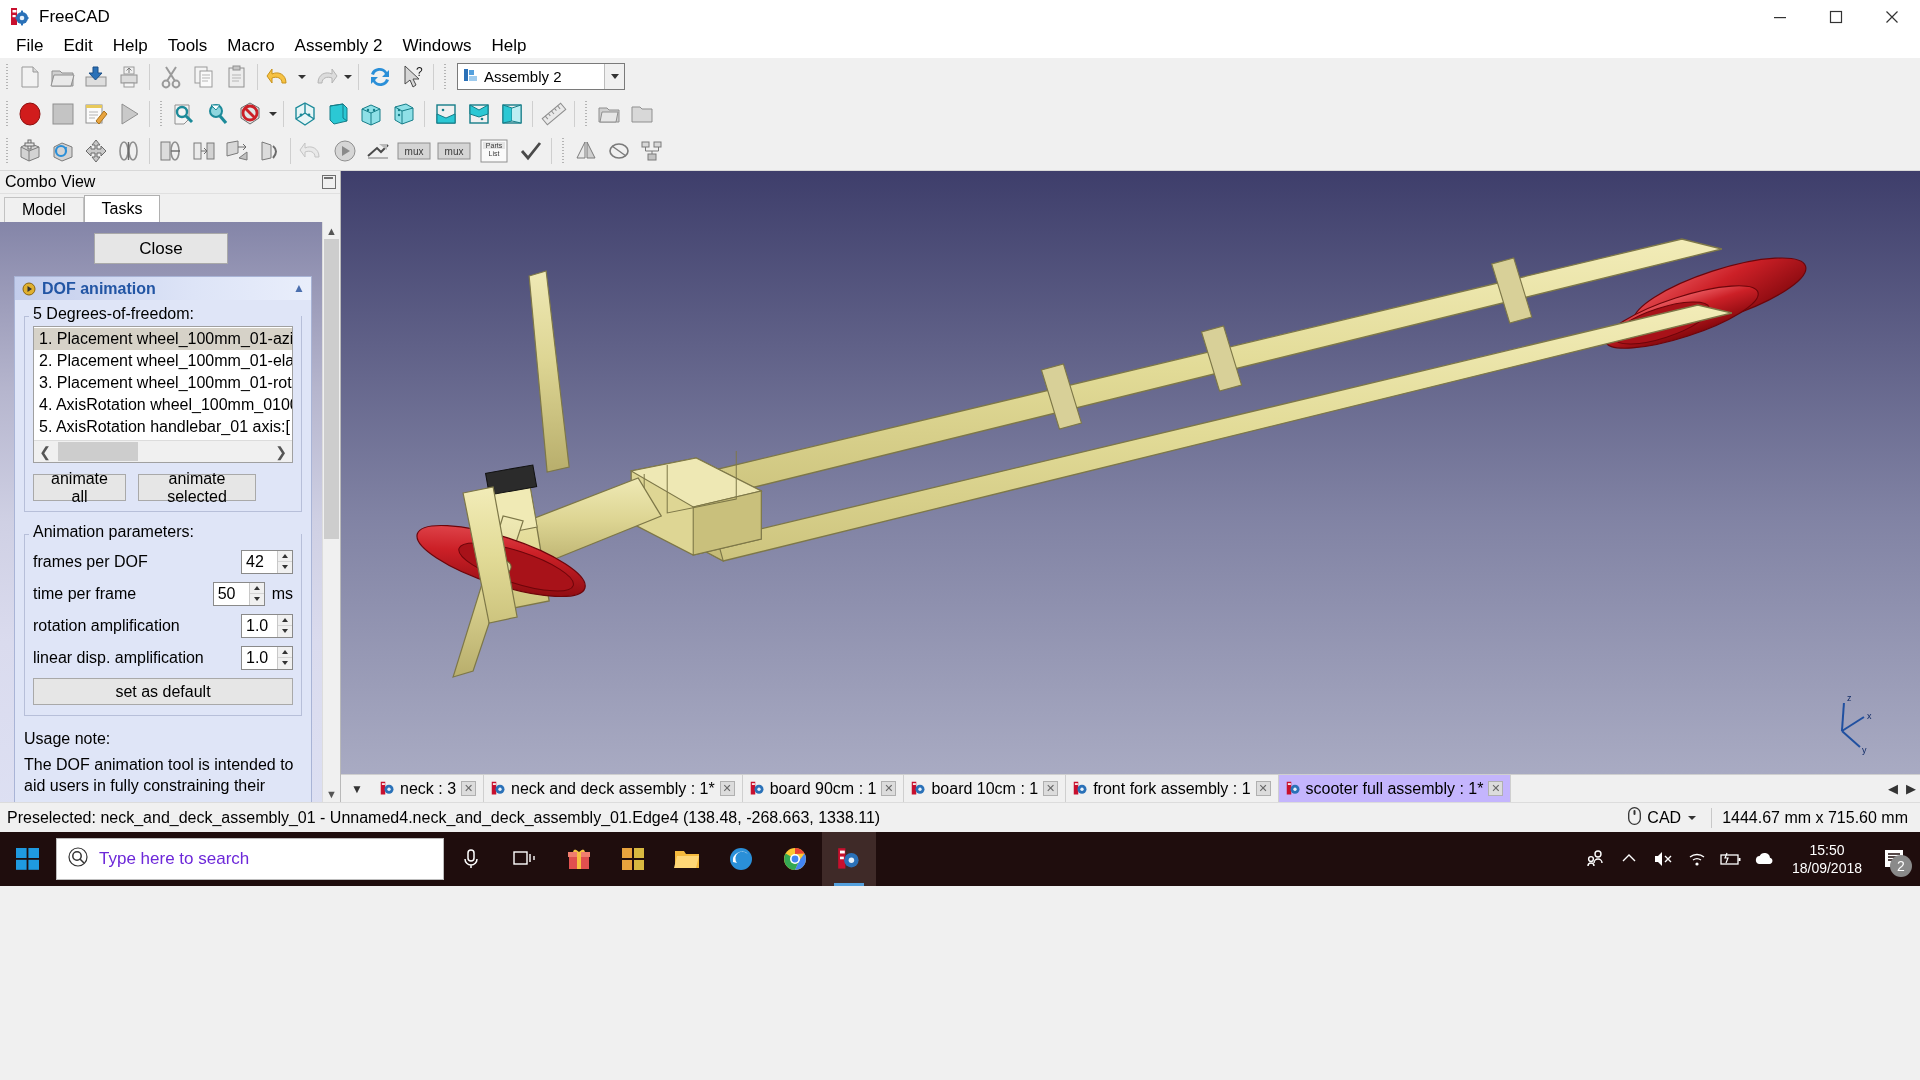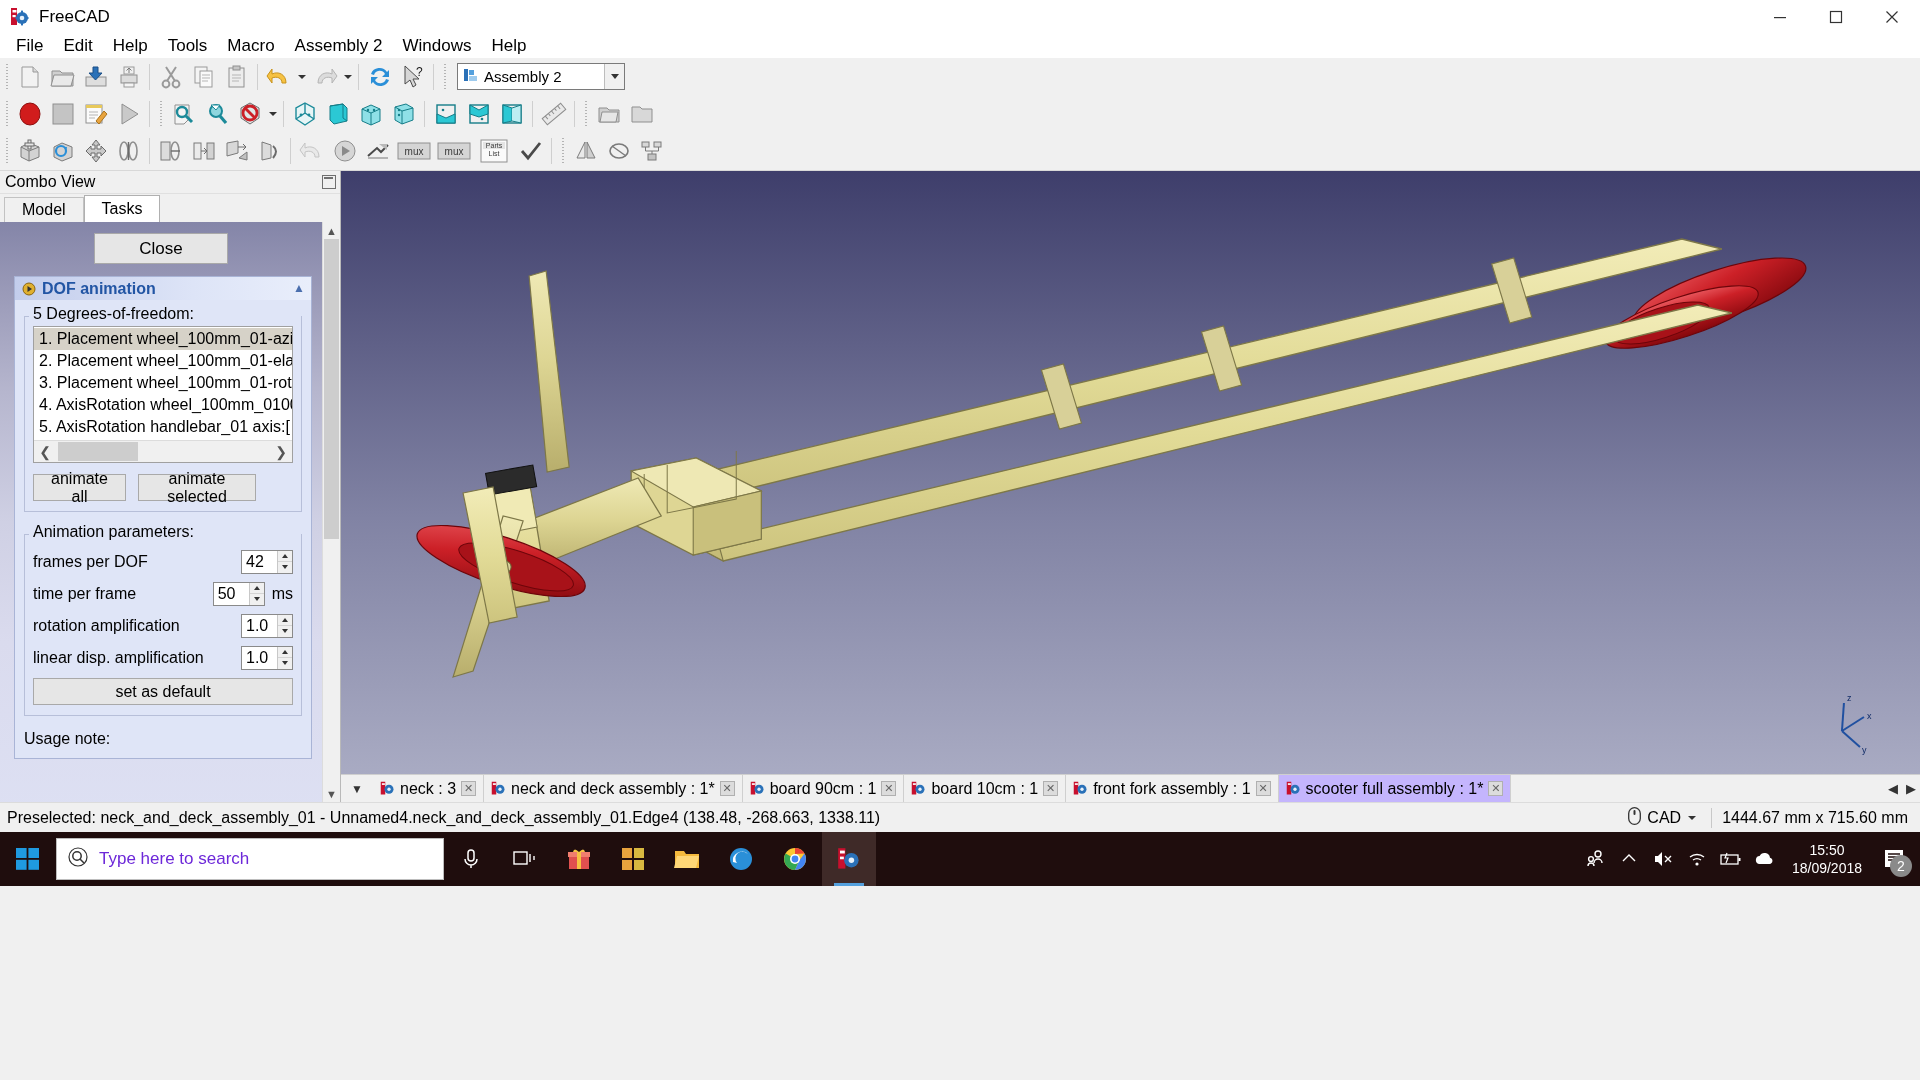--- a/index.html
+++ b/index.html
@@ -769,20 +769,21 @@
                         <i class="dn-i"></i>
                       </span>
                   </span>
                 </span>
               </div>
 
               <button class="gbtn" id="set-default">set as default</button>
             </div>
 
             <div class="usage-title">Usage note:</div>
+            <div class="usage-text">The DOF animation tool is intended to aid users in fully constraining their</div>
 
           </div>
         </div>
 
       </div>
 
       <div id="task-vscroll">
         <div class="vb">▲</div>
         <div class="vtrack">
           <div class="vthumb"></div>

